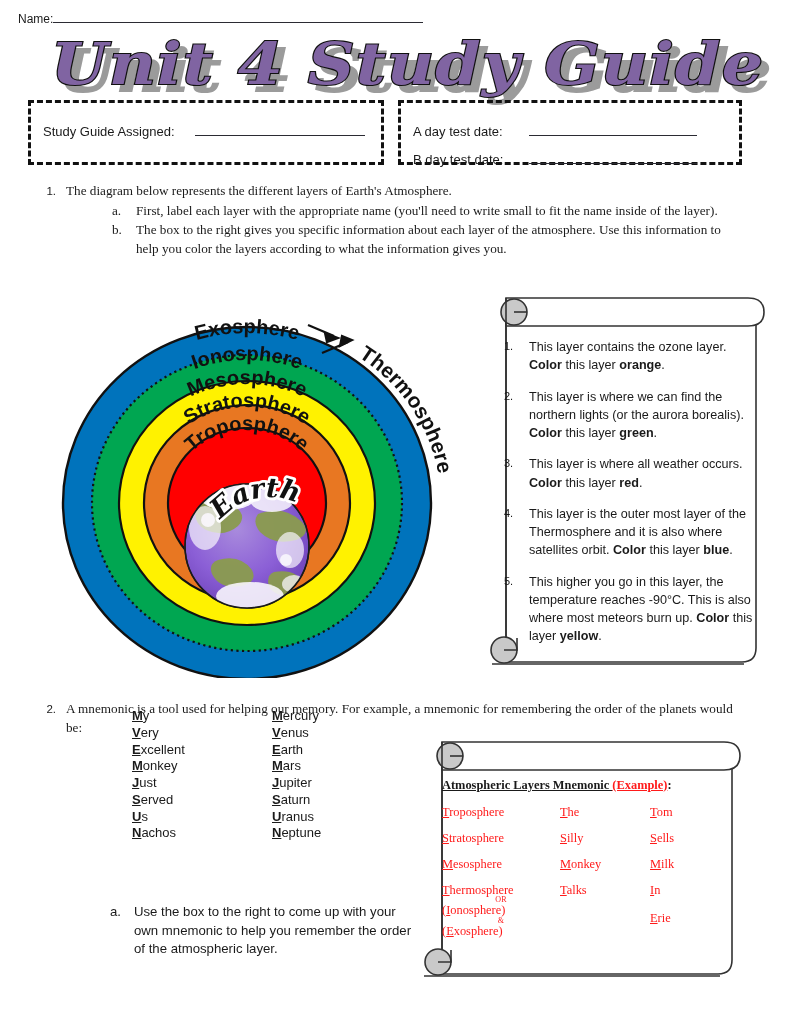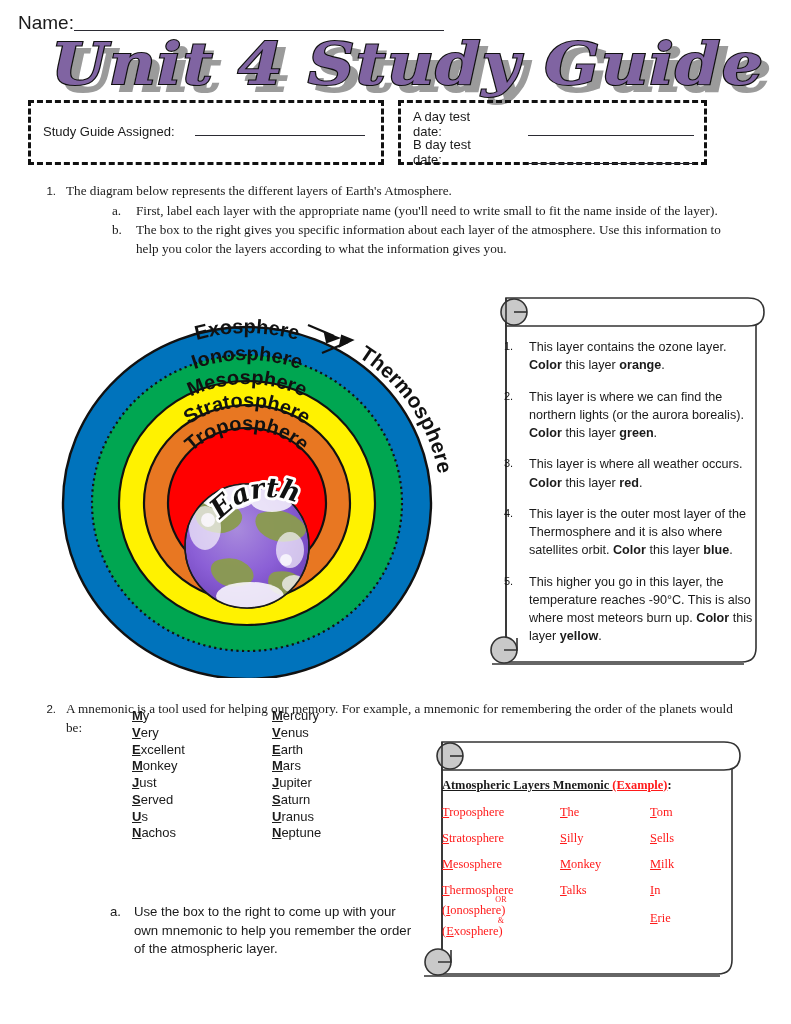--- a/index.html
+++ b/index.html
@@ -10,21 +10,21 @@
     font-family: "Liberation Sans", sans-serif;
     color:#1a1a1a;
     position:relative;
     overflow:hidden;
   }
 
   
   .name-row{
     position:absolute; left:18px; top:12px;
     display:flex; align-items:flex-end; gap:0;
-    font-size:19px;
+    font-size:12px;
   }
   .name-rule{
     display:inline-block;
     width:370px; height:1px;
     border-bottom:1.3px solid #2b2b33;
     margin-bottom:3px;
   }
 
   
   .title-wrap{
@@ -52,21 +52,21 @@
     paint-order: stroke fill;
   }
 
   
   .dash-box{
     position:absolute;
     border:3px dashed #111111;
     padding:8px 10px 6px 12px;
   }
   .dash-left{ left:28px; top:100px; width:356px; height:65px; }
-  .dash-right{ left:398px; top:100px; width:309px; height:65px; }
+  .dash-right{ left:398px; top:100px; width:344px; height:65px; }
   .dash-line{
     display:flex; align-items:flex-end; font-size:13px; gap:20px;
     height:28px;
   }
   .blank{
     display:inline-block; height:1px;
     border-bottom:1.2px solid #2b2b33; margin-bottom:3px;
   }
 
   

